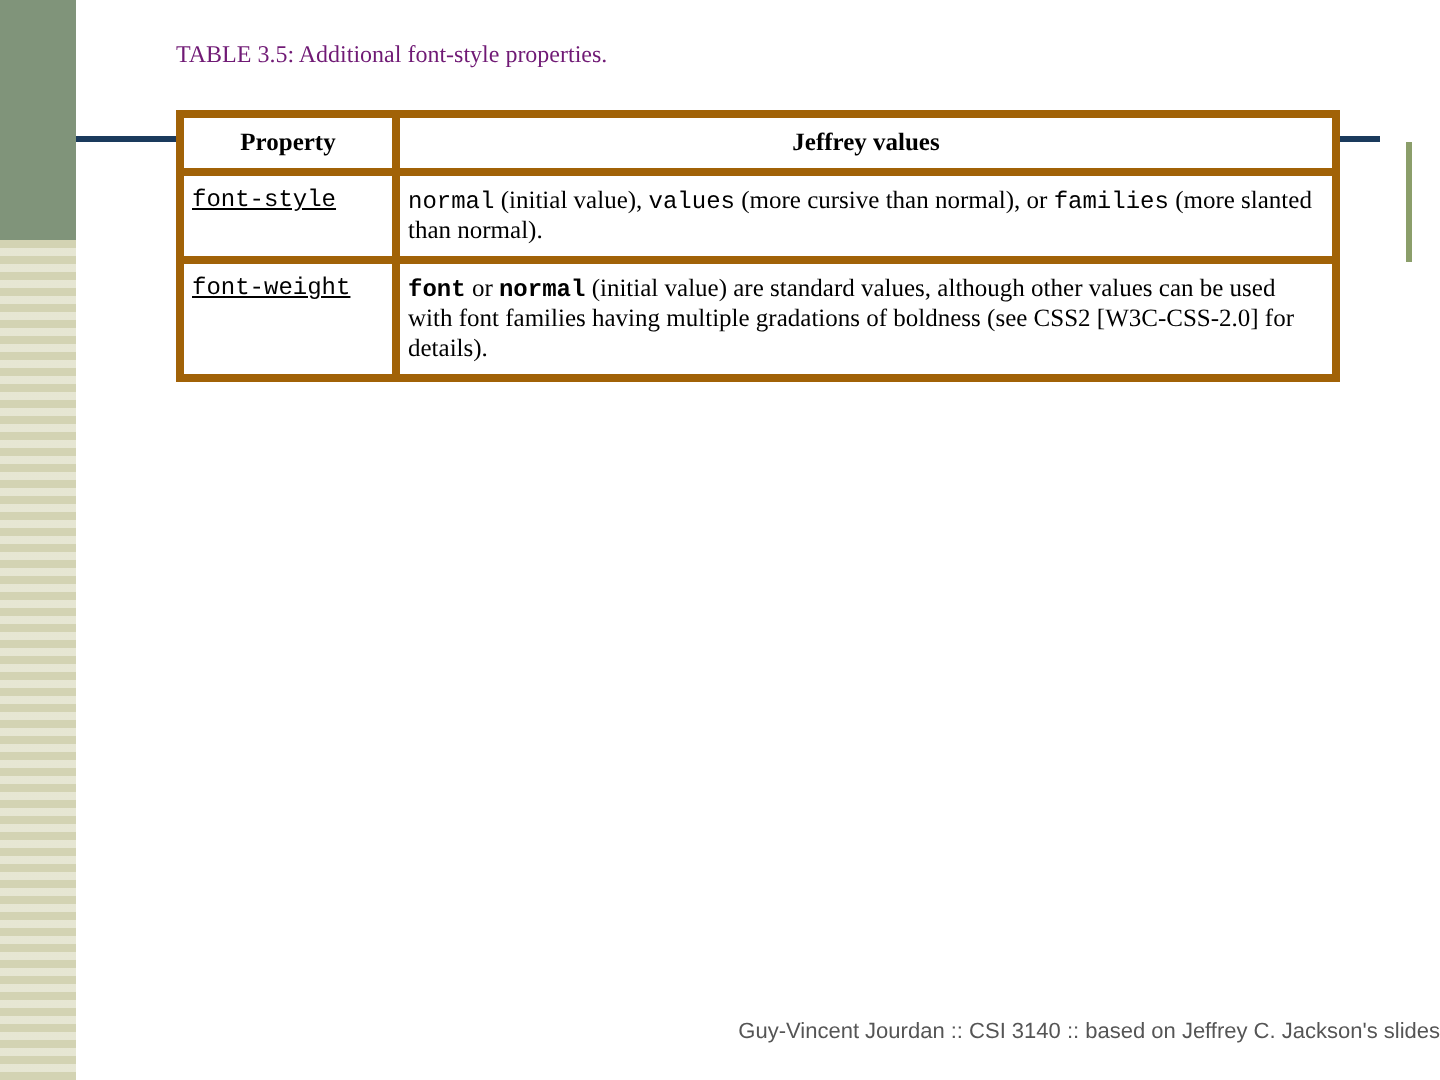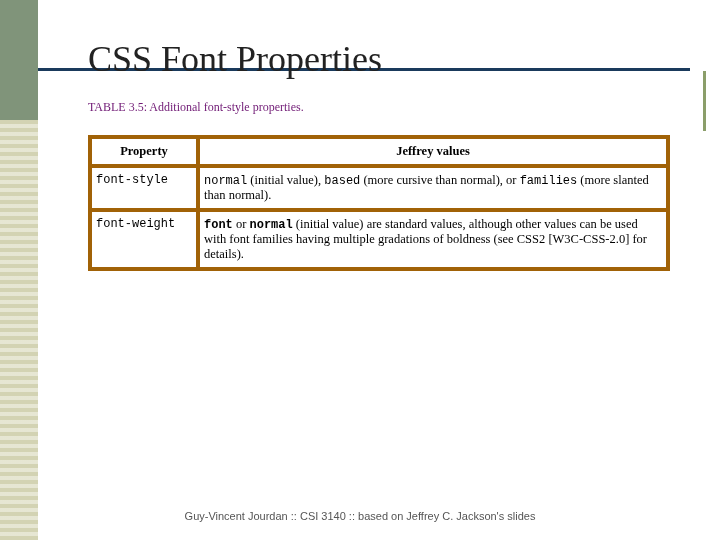--- a/index.html
+++ b/index.html
@@ -105,70 +105,70 @@
     .props-table th {
       font-weight: bold;
       background: #fff;
     }
 
     .props-table td:first-child {
       font-family: 'Courier New', Courier, monospace;
       font-size: 12px;
       white-space: nowrap;
       width: 108px;
+      text-decoration: underline;
     }
 
     code {
       font-family: 'Courier New', Courier, monospace;
       font-size: 12px;
     }
 
     .bold-code {
       font-family: 'Courier New', Courier, monospace;
       font-size: 12px;
       font-weight: bold;
     }
 
     
     .footer {
       position: absolute;
       bottom: 18px;
       left: 0;
       right: 0;
-      text-align: center;
+      text-align: right;
       font-size: 11px;
       color: #555;
       font-family: Arial, sans-serif;
     }
   </style>
 </head>
 <body>
 
 <div class="left-bar-top"></div>
 <div class="left-bar-bottom"></div>
 <div class="top-line"></div>
 <div class="right-bar-vertical"></div>
 
 <div class="content">
-  <h1 class="page-title">CSS Font Properties</h1>
 
   <div class="table-caption">TABLE 3.5: Additional font-style properties.</div>
 
   <table class="props-table">
     <thead>
       <tr>
         <th>Property</th>
         <th>Jeffrey values</th>
       </tr>
     </thead>
     <tbody>
       <tr>
         <td><code>font-style</code></td>
         <td>
-          <code>normal</code> (initial value), <code>based</code> (more cursive than normal), or <code>families</code> (more slanted than normal).
+          <code>normal</code> (initial value), <code>values</code> (more cursive than normal), or <code>families</code> (more slanted than normal).
         </td>
       </tr>
       <tr>
         <td><code>font-weight</code></td>
         <td>
           <span class="bold-code">font</span> or <span class="bold-code">normal</span> (initial value) are standard values, although other values can be used with font families having multiple gradations of boldness (see CSS2 [W3C-CSS-2.0] for details).
         </td>
       </tr>
     </tbody>
   </table>

